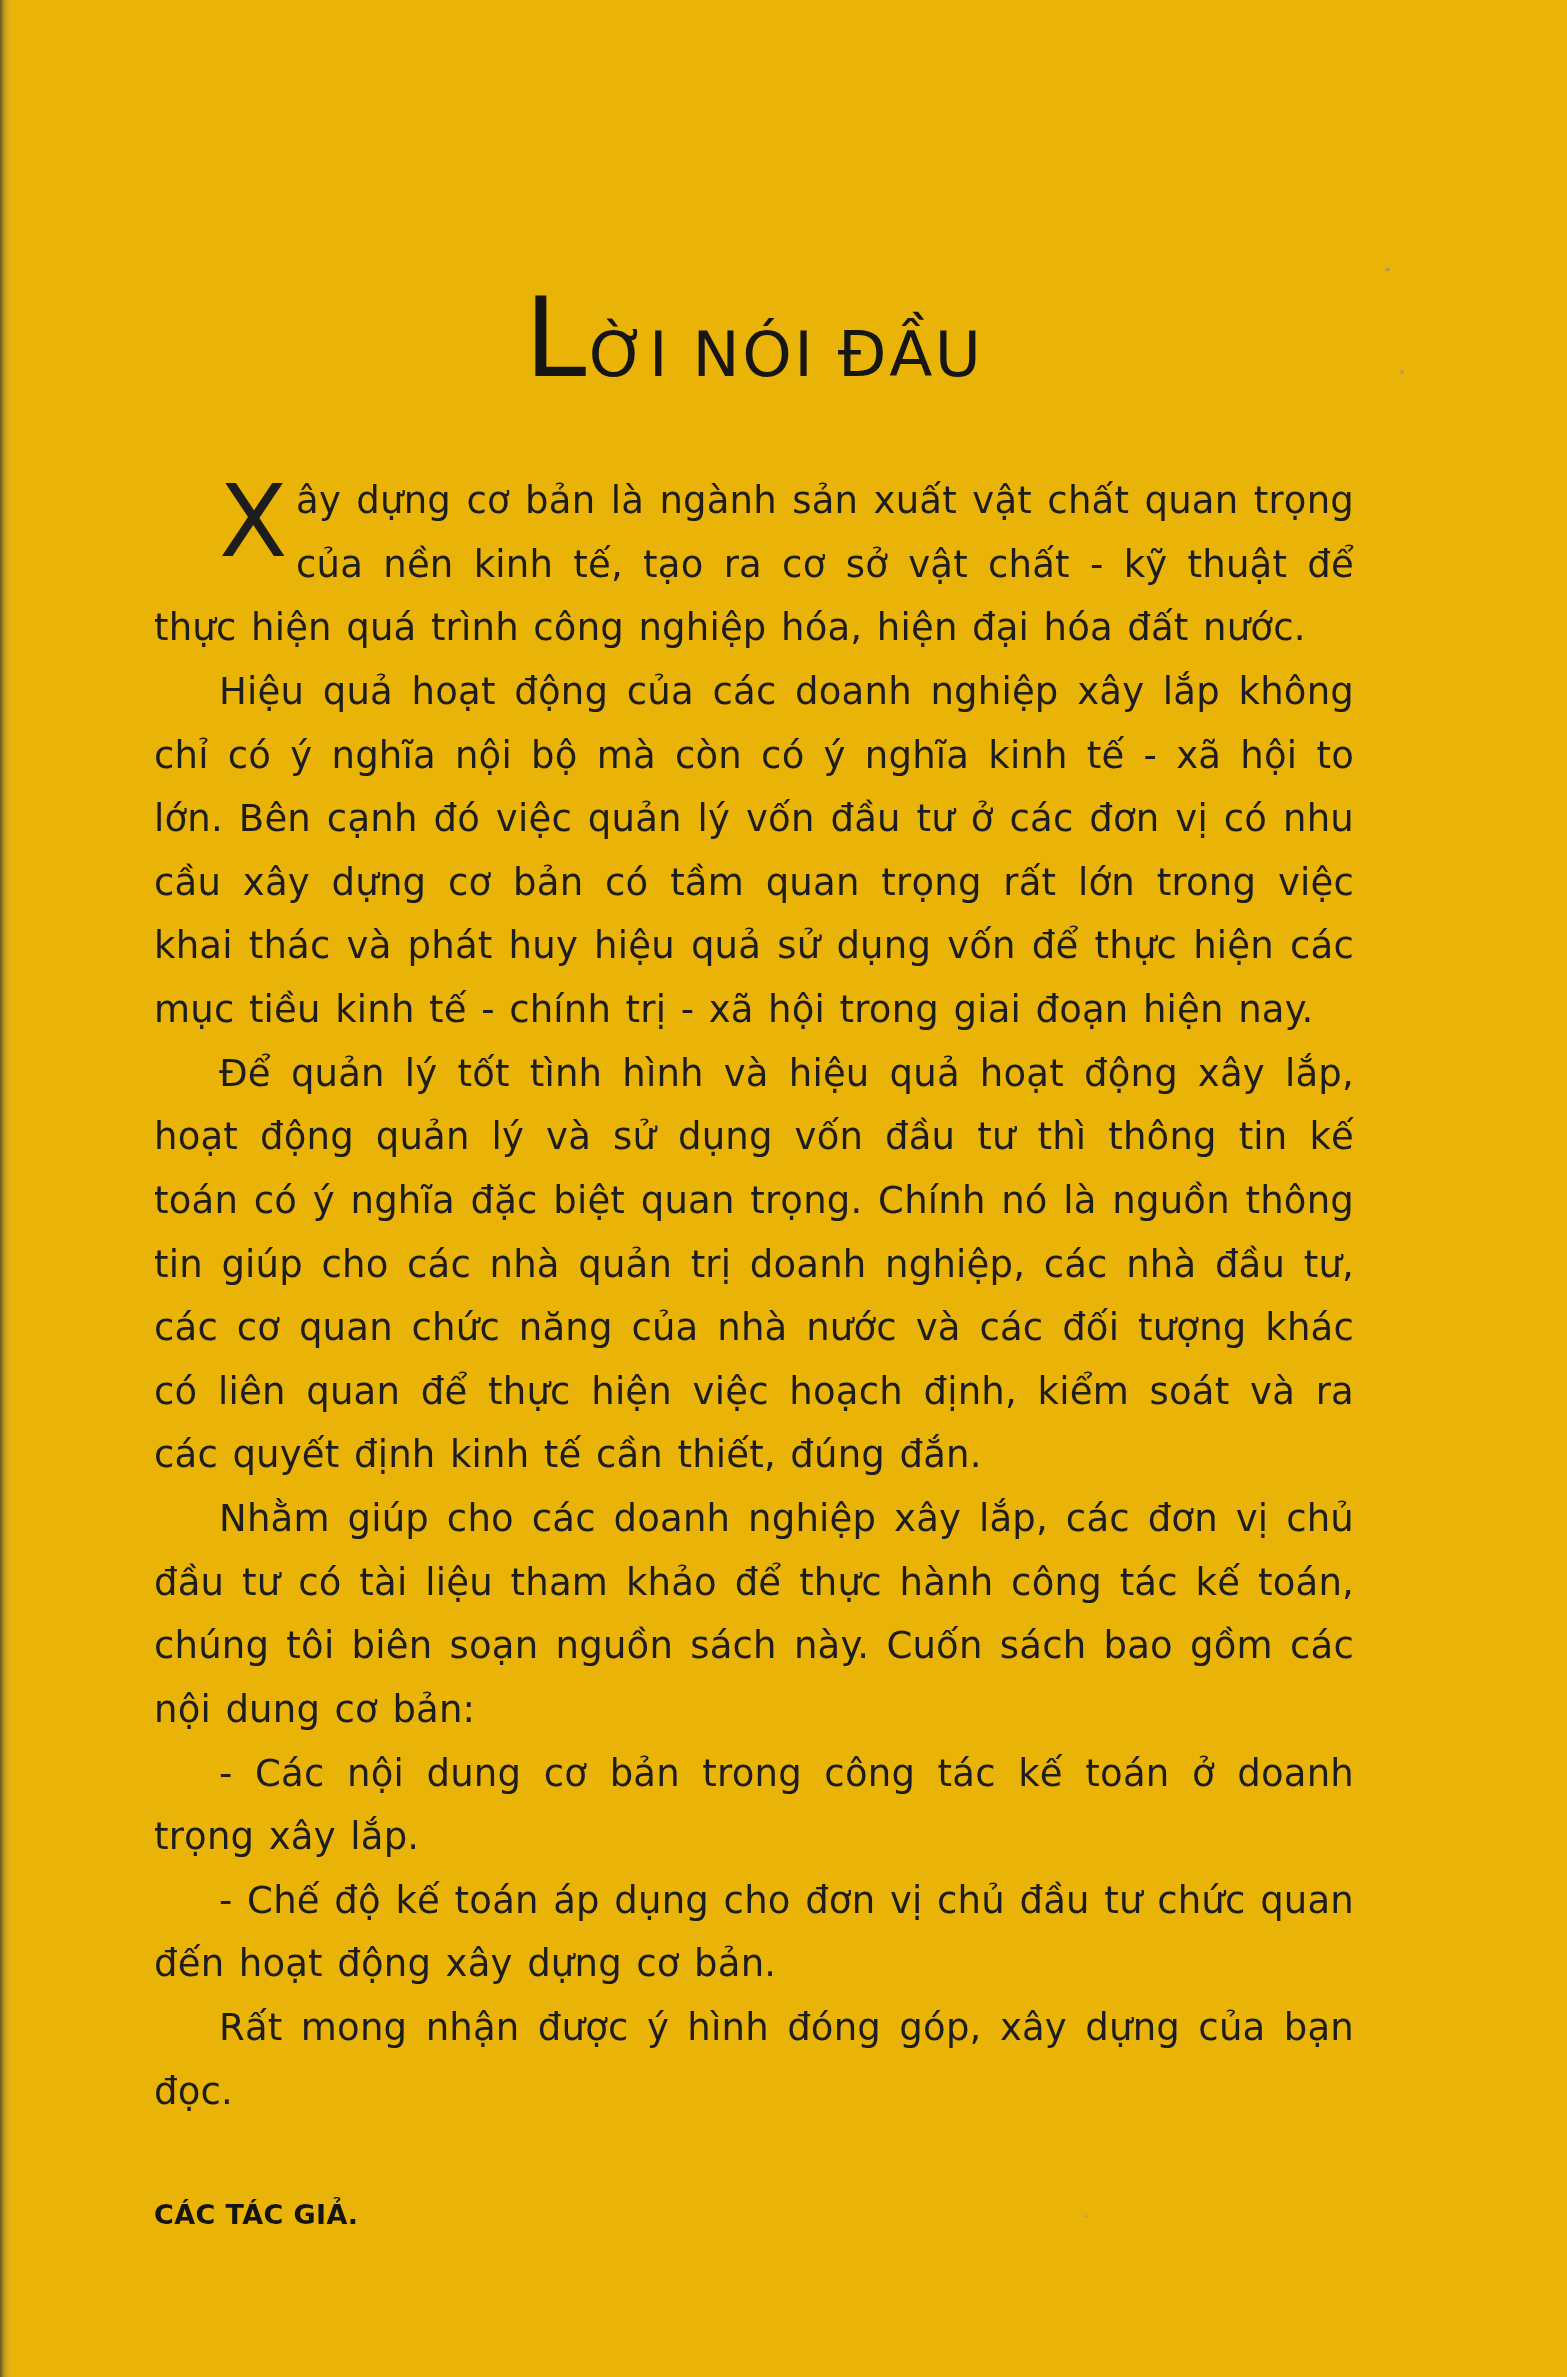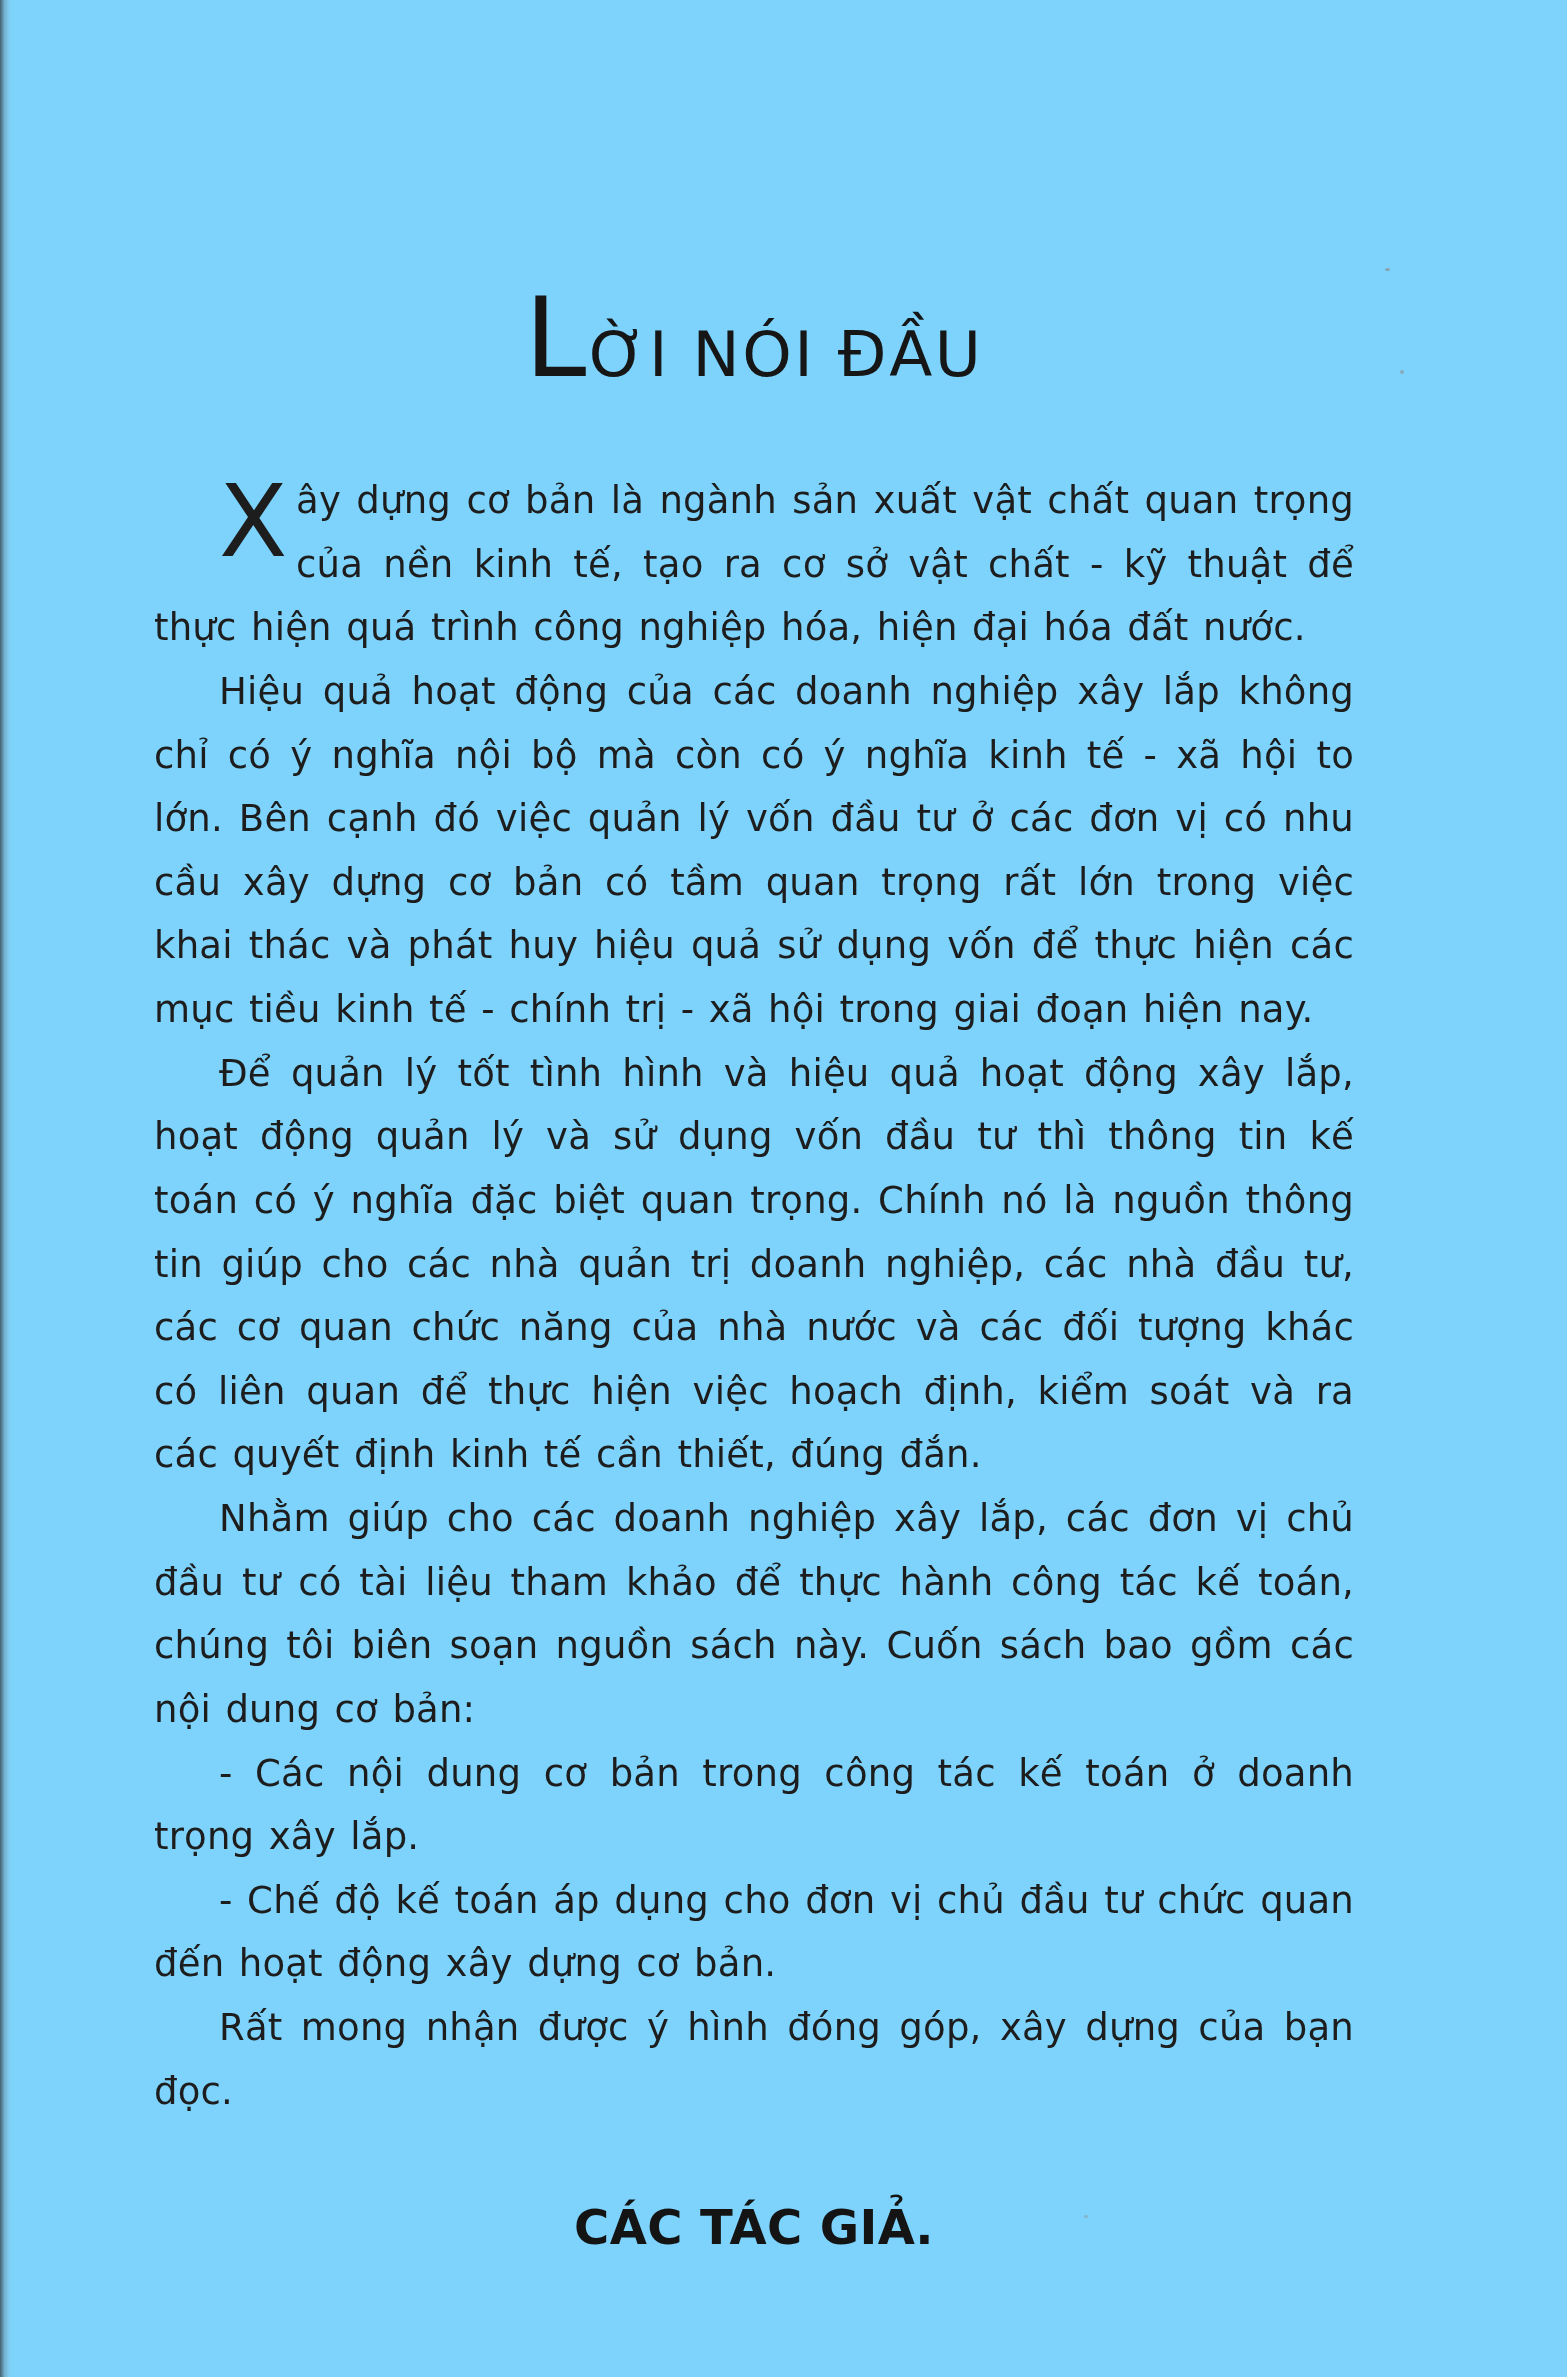--- a/index.html
+++ b/index.html
@@ -7,21 +7,21 @@
   html, body {
     background: #e9e9e7;
     font-family: "DejaVu Sans", "Liberation Sans", sans-serif;
   }
 
   .page {
     position: relative;
     width: 1567px;
     height: 2377px;
     margin: 0 auto;
-    background: #7dd3fc;
+    background: #eab308;
     color: #1c1c1c;
     overflow: hidden;
   }
 
   
   .scan-edge {
     position: absolute;
     left: 0; top: 0; bottom: 0;
     width: 13.3px;
     background: linear-gradient(to right,
@@ -80,23 +80,23 @@
     font-size: 100px;
     line-height: 0.85;
     margin-left: 65px;
     margin-top: 10px;
     padding-right: 8.3px;
     font-weight: 400;
   }
 
   .signature {
     margin-top: 76px;
-    text-align: center;
+    text-align: left;
     font-weight: bold;
-    font-size: 48px;
+    font-size: 27px;
     letter-spacing: 0.4px;
     color: #141414;
   }
 </style>
 </head>
 <body>
 
 <div class="page">
 
   <div class="scan-edge"></div>

